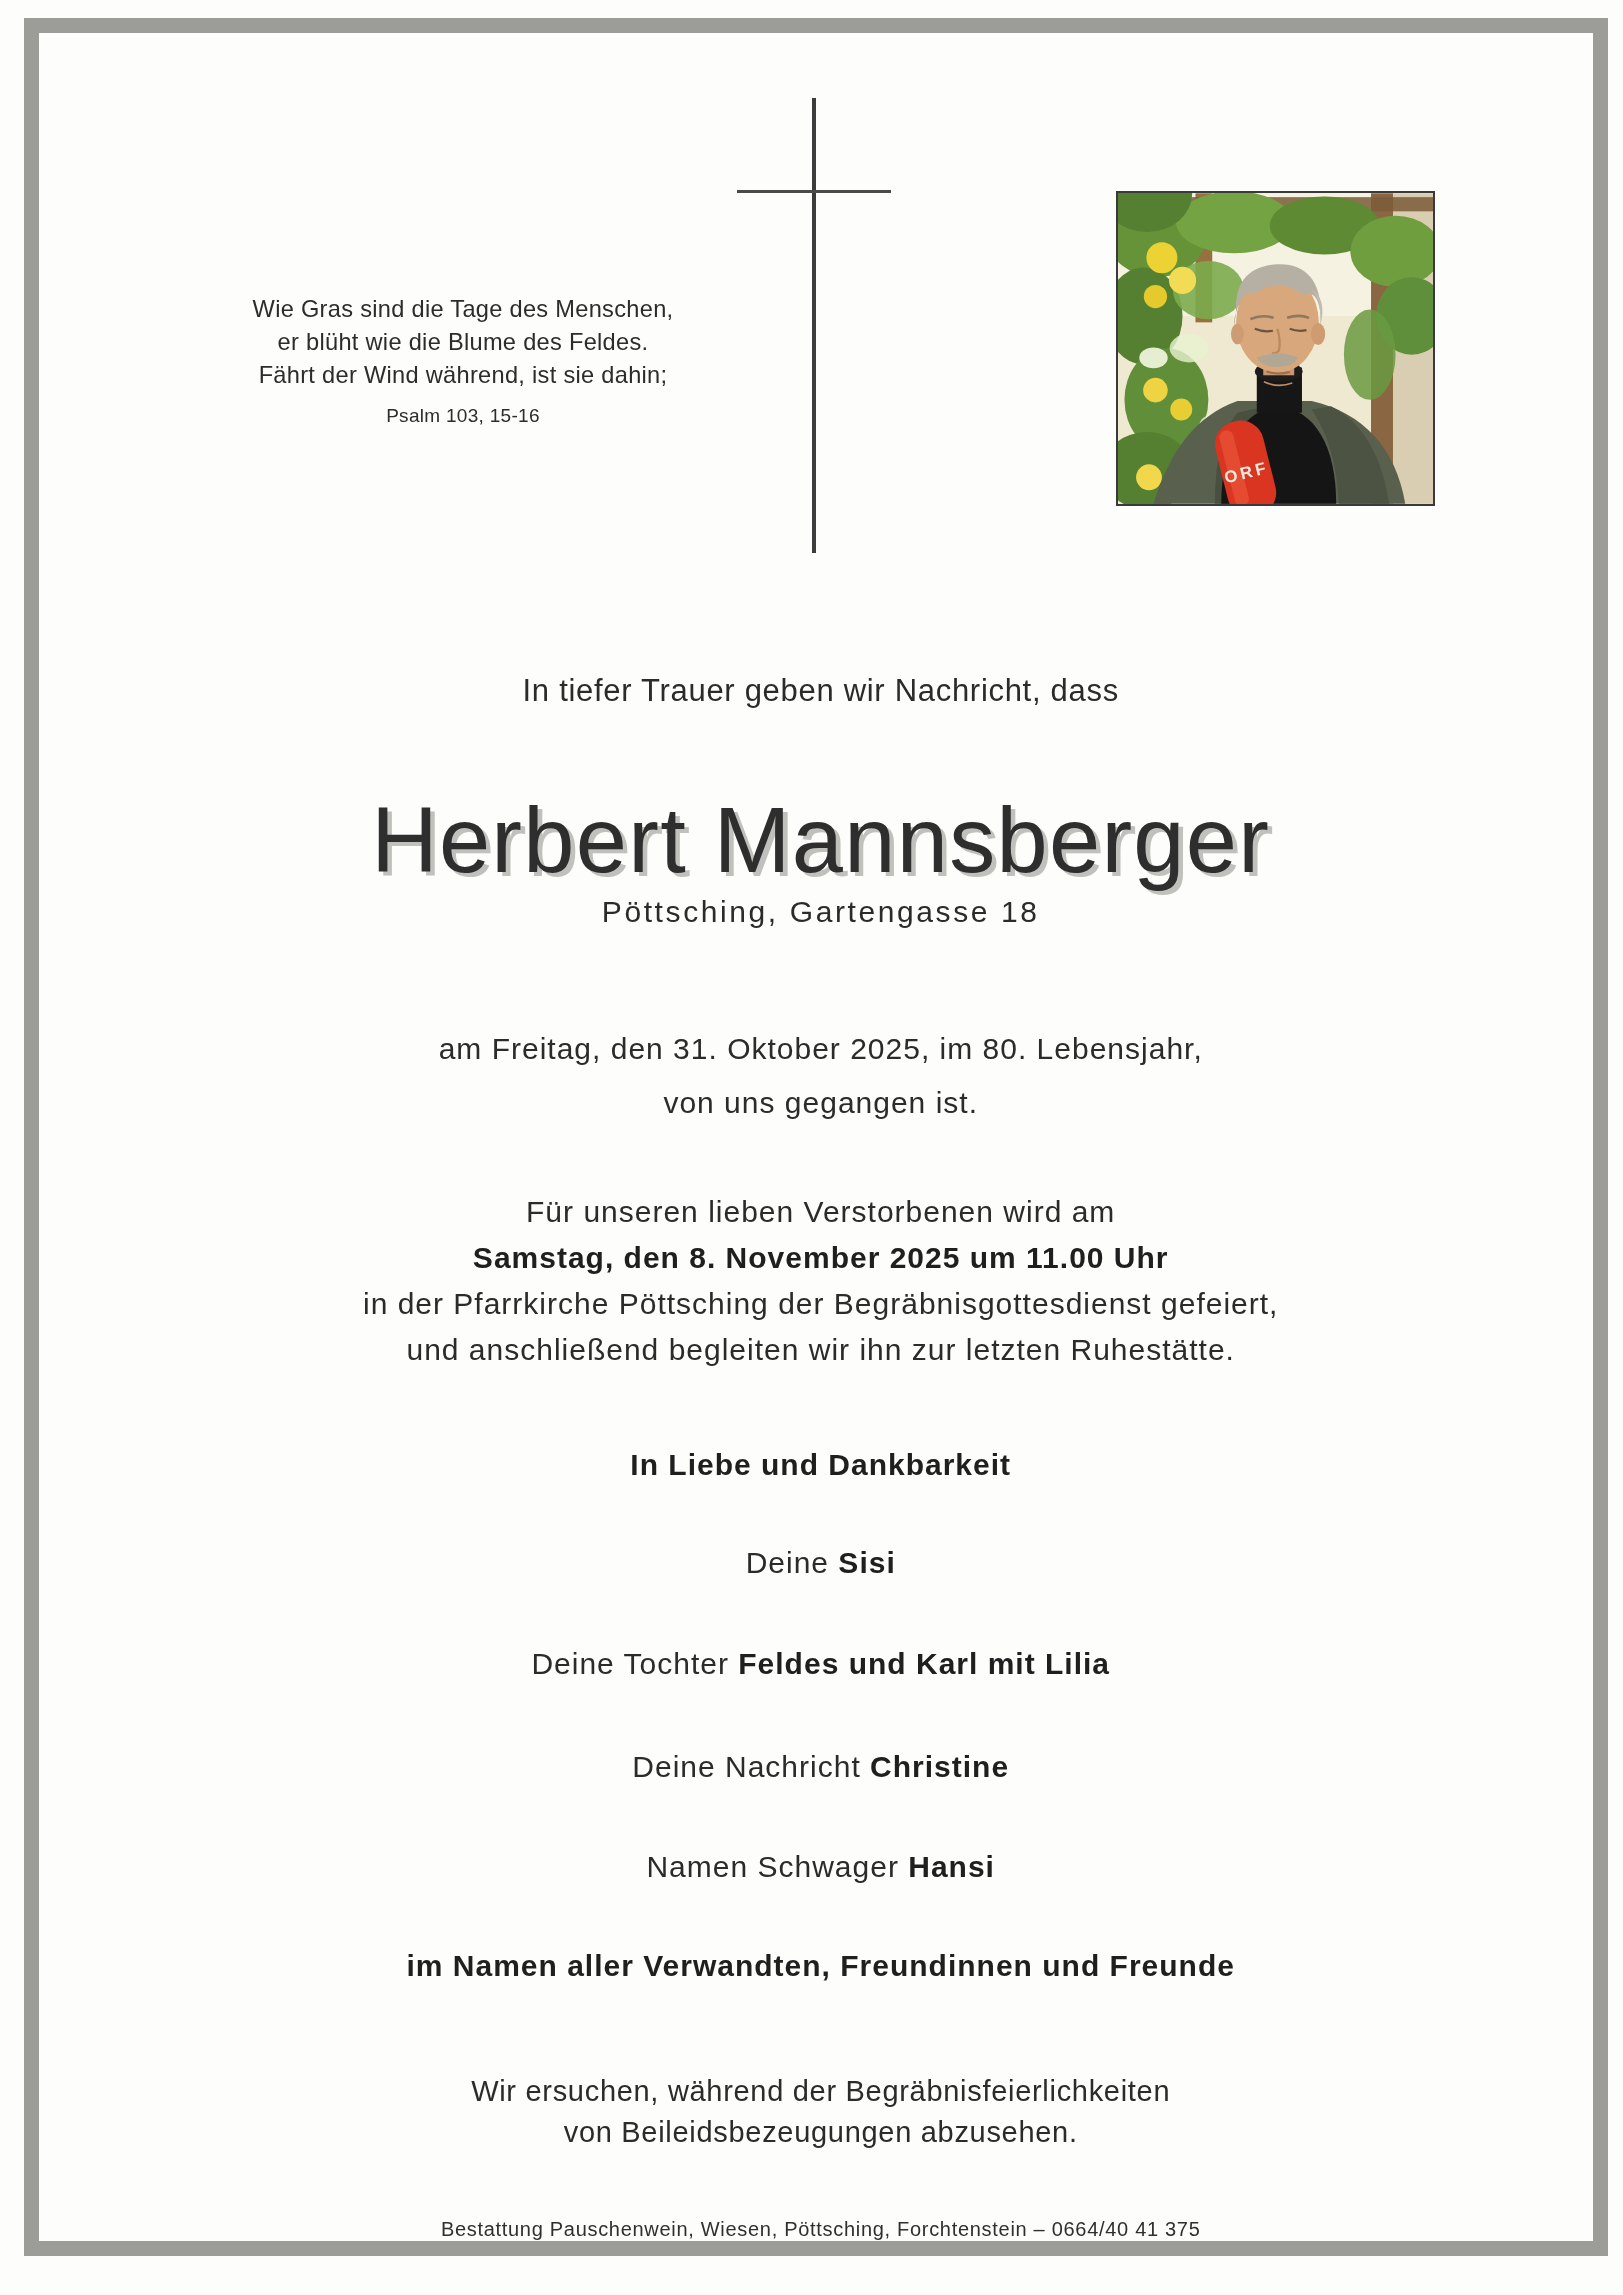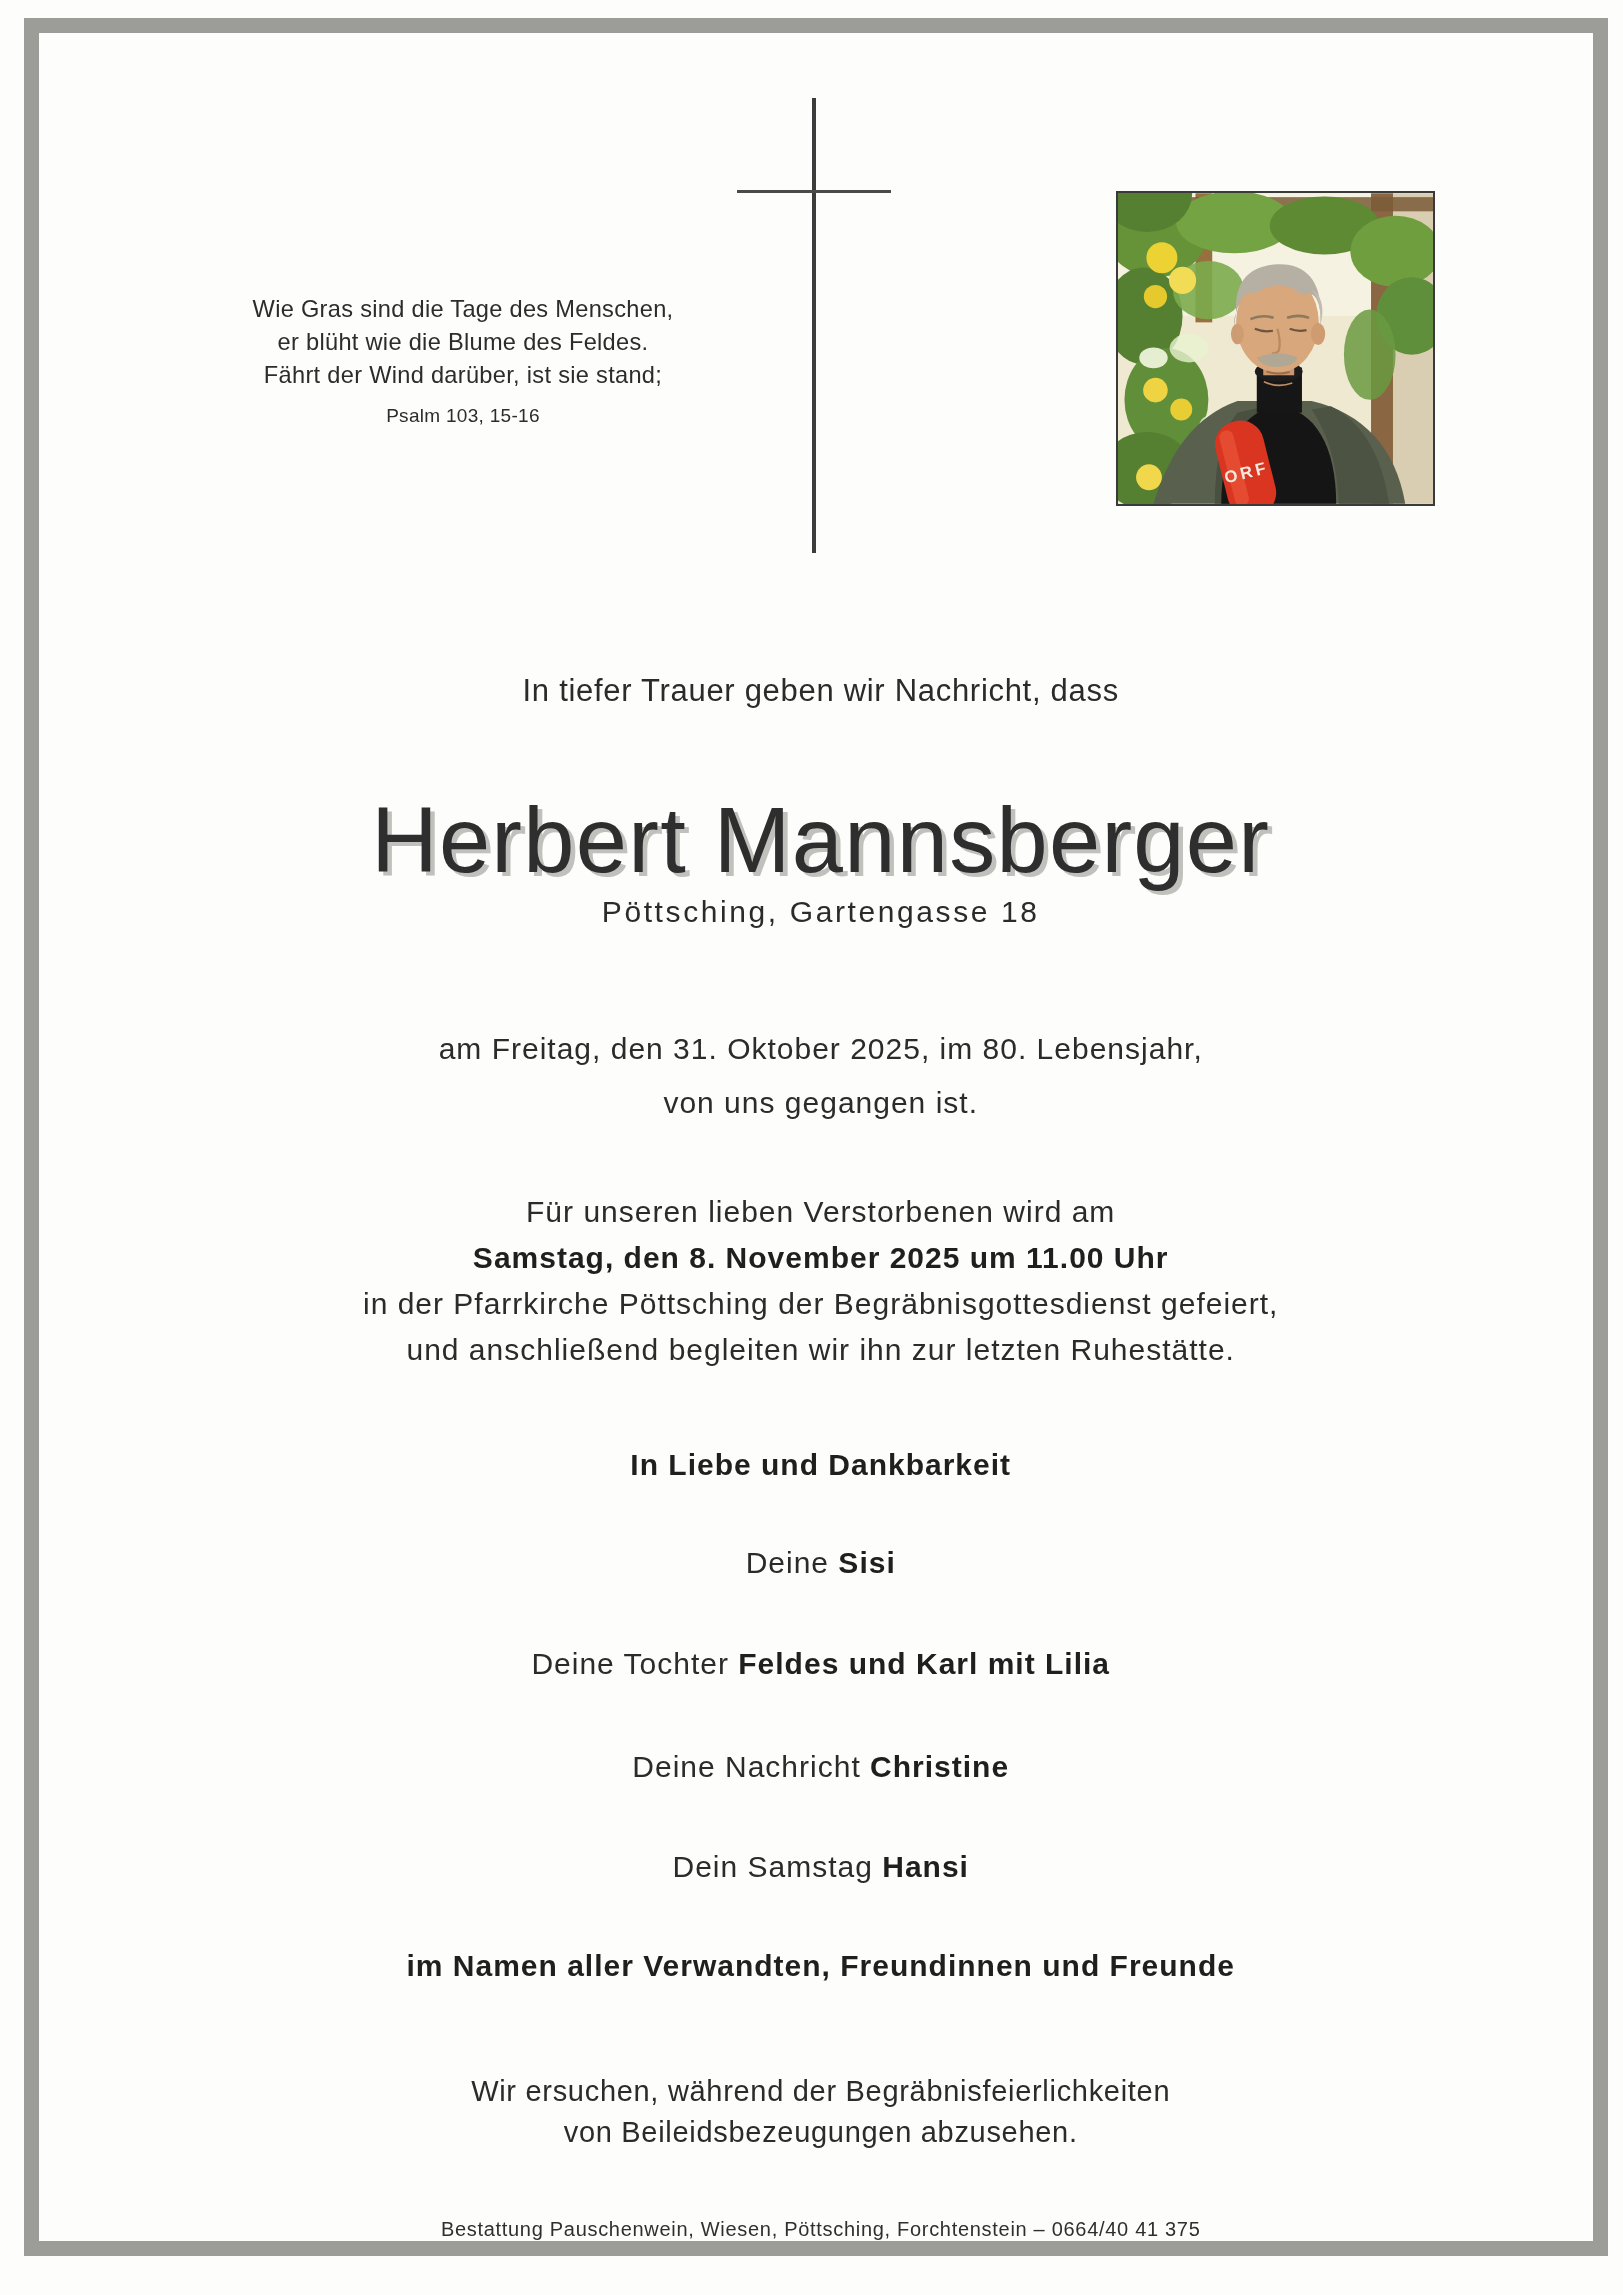--- a/index.html
+++ b/index.html
@@ -53,21 +53,21 @@
 </head>
 <body>
 
 <div class="page">
 
   <div class="frame"></div>
 
   <div class="psalm">
     <div>Wie Gras sind die Tage des Menschen,</div>
     <div>er blüht wie die Blume des Feldes.</div>
-    <div>Fährt der Wind darüber, ist sie stand;</div>
+    <div>Fährt der Wind während, ist sie dahin;</div>
     <div class="psalm-ref">Psalm 103, 15-16</div>
   </div>
 
   <div class="cross-v"></div>
   <div class="cross-h"></div>
 
   <div class="photo">
     <svg viewBox="0 0 488 481">
 
       <rect x="0" y="0" width="488" height="481" fill="#efe9d2"></rect>
@@ -169,21 +169,21 @@
   <div class="c entry e0">
     <span>Deine </span><span class="bold">Sisi</span>
   </div>
   <div class="c entry e1">
     <span>Deine Tochter </span><span class="bold">Feldes und Karl mit Lilia</span>
   </div>
   <div class="c entry e2">
     <span>Deine Nachricht </span><span class="bold">Christine</span>
   </div>
   <div class="c entry e3">
-    <span>Dein Samstag </span><span class="bold">Hansi</span>
+    <span>Namen Schwager </span><span class="bold">Hansi</span>
   </div>
 
   <div class="c closing bold">im Namen aller Verwandten, Freundinnen und Freunde</div>
 
   <div class="c request">
     <div>Wir ersuchen, während der Begräbnisfeierlichkeiten</div>
     <div>von Beileidsbezeugungen abzusehen.</div>
   </div>
 
   <div class="c footer">Bestattung Pauschenwein, Wiesen, Pöttsching, Forchtenstein – 0664/40 41 375</div>

